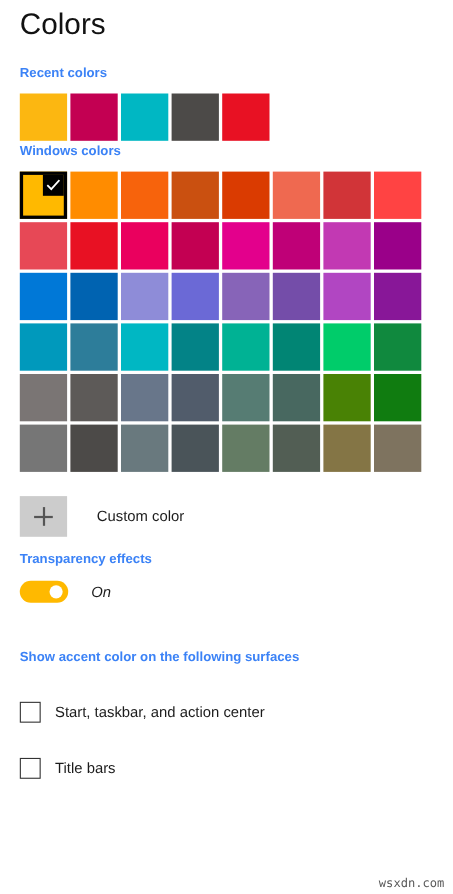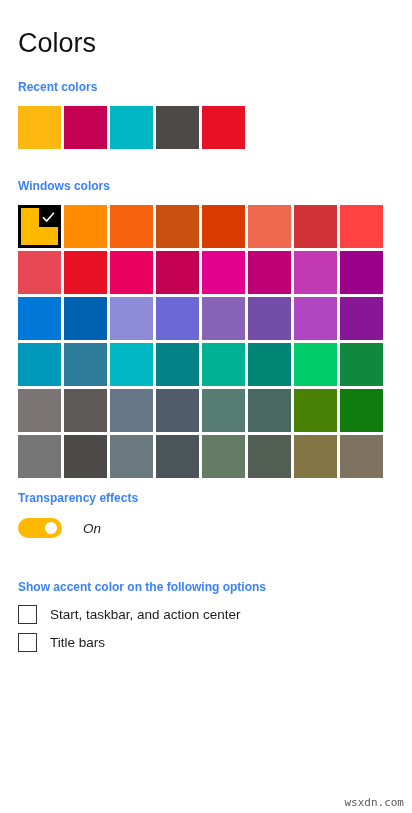--- a/index.html
+++ b/index.html
@@ -20,21 +20,21 @@
     background: #ffffff;
     padding: 0 18px;
   }
 
   
   .page-title {
     font-size: 27px;
     font-weight: 300;
     letter-spacing: 0px;
     color: #121212;
-    padding-top: 25px;
+    padding-top: 4px;
     line-height: 36px;
   }
 
   .section-label {
     font-size: 12px;
     font-weight: 700;
     color: #3b82f6;
     line-height: 18px;
   }
 
@@ -53,21 +53,21 @@
     gap: 3px;
     margin-top: 10px;
   }
   .recent-swatch {
     width: 43px;
     height: 43px;
     cursor: pointer;
   }
 
   
-  #windows-colors-label { margin-top: 28px; }
+  #windows-colors-label { }
 
   .windows-grid {
     display: grid;
     grid-template-columns: repeat(8, 43px);
     gap: 3px;
     margin-top: 10px;
     margin-left: 0px;
   }
   .win-swatch {
     position: relative;
@@ -163,21 +163,21 @@
     font-size: 13.5px;
     color: #1c1c1c;
     font-style: italic;
   }
 
   #accent-surfaces-label { margin-top: 40px; }
 
   .checkbox-row {
     display: flex;
     align-items: center;
-    margin-top: 9px;
+    margin-top: 32px;
     cursor: pointer;
   }
   .checkbox {
     width: 19px;
     height: 19px;
     border: 1.5px solid #333333;
     background: #ffffff;
     flex: none;
   }
   .checkbox-label {
@@ -267,32 +267,38 @@
       <div class="win-swatch" style="background: rgb(118, 118, 118);"></div>
       <div class="win-swatch" style="background: rgb(76, 74, 72);"></div>
       <div class="win-swatch" style="background: rgb(105, 121, 126);"></div>
       <div class="win-swatch" style="background: rgb(74, 84, 89);"></div>
       <div class="win-swatch" style="background: rgb(100, 124, 100);"></div>
       <div class="win-swatch" style="background: rgb(82, 94, 84);"></div>
       <div class="win-swatch" style="background: rgb(132, 117, 69);"></div>
       <div class="win-swatch" style="background: rgb(126, 115, 95);"></div>
     </div>
 
+  <div class="custom-color-row">
+    <div class="custom-color-btn">
+      <span class="plus-glyph"></span>
+    </div>
+    <span class="custom-color-text">Custom color</span>
+  </div>
 
 
   <div class="section-label" id="transparency-label">Transparency effects</div>
 
   <div class="toggle-row">
     <div class="toggle" style="background: rgb(255, 185, 0);">
       <span class="thumb"></span>
     </div>
     <span class="toggle-state">On</span>
   </div>
 
-  <div class="section-label" id="accent-surfaces-label">Show accent color on the following options</div>
+  <div class="section-label" id="accent-surfaces-label">Show accent color on the following surfaces</div>
 
   <div id="checkbox-list">
       <div class="checkbox-row">
         <span class="checkbox"></span>
         <span class="checkbox-label">Start, taskbar, and action center</span>
       </div>
       <div class="checkbox-row">
         <span class="checkbox"></span>
         <span class="checkbox-label">Title bars</span>
       </div>

